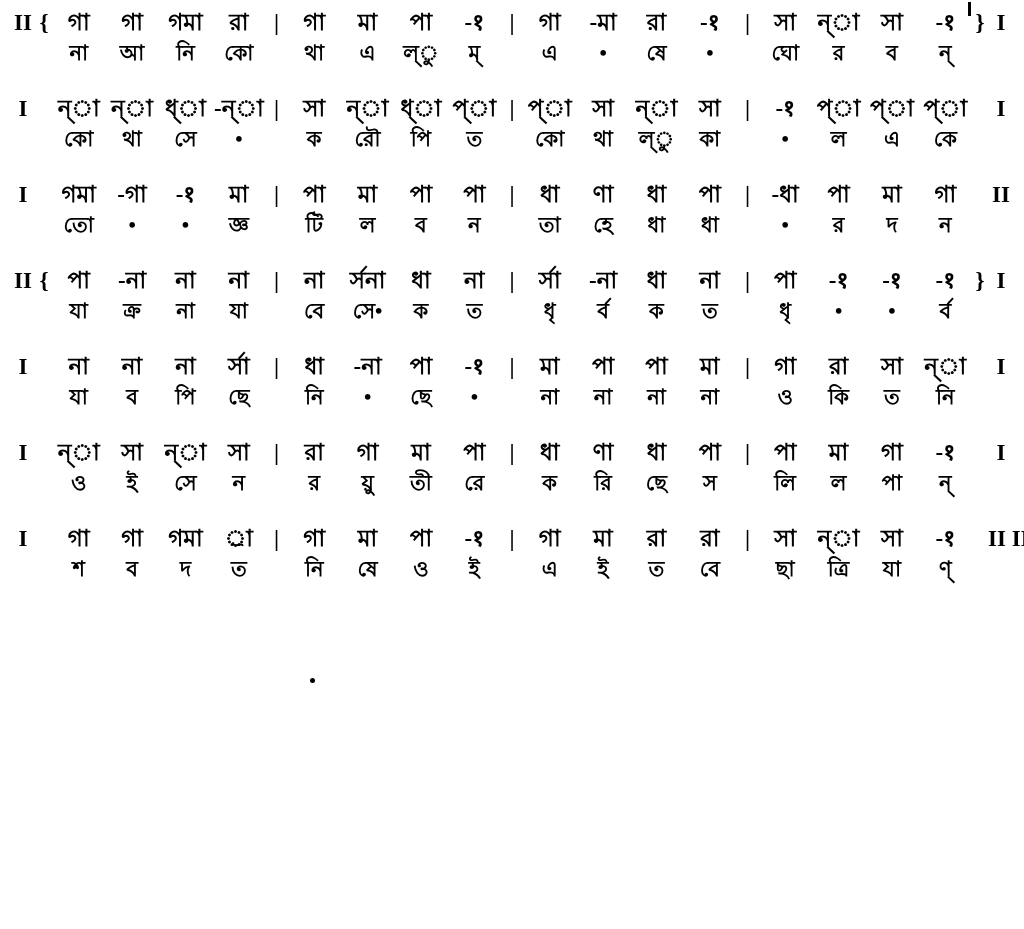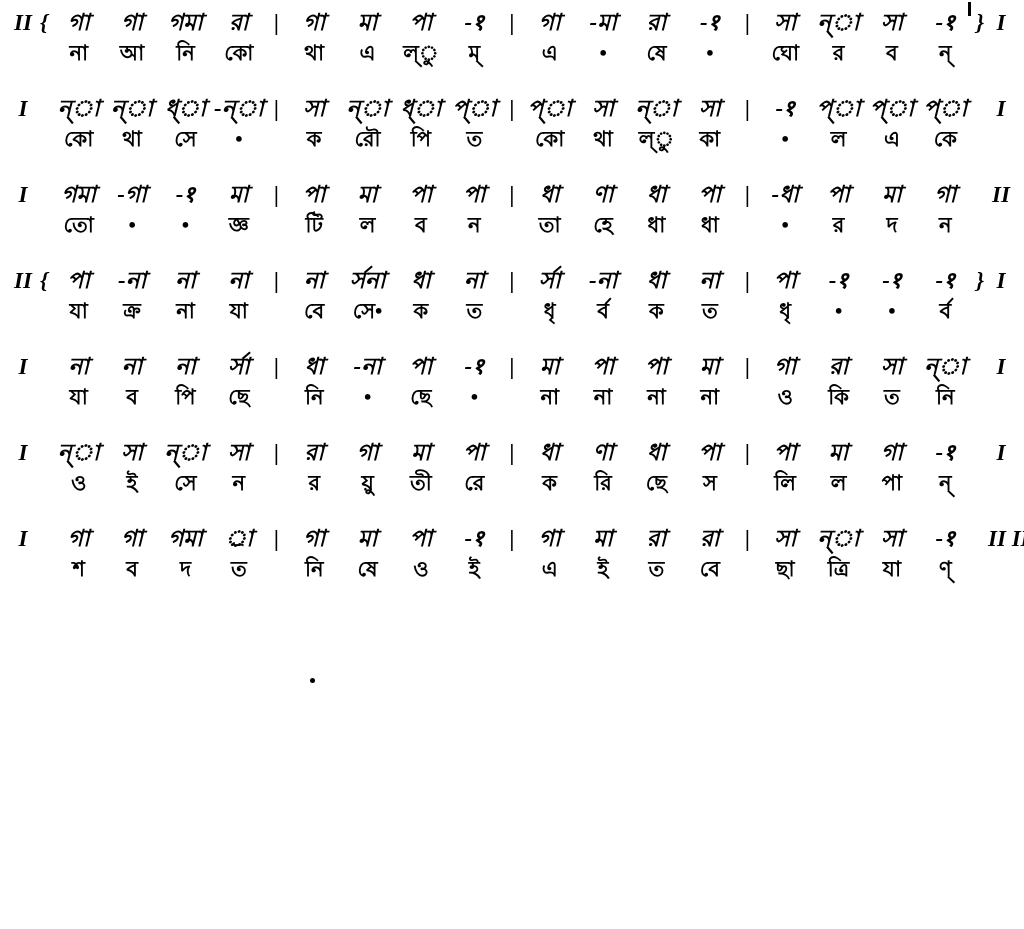--- a/index.html
+++ b/index.html
@@ -44,21 +44,20 @@
     align-items: baseline;
     width: 100%;
     white-space: nowrap;
   }
 
   .notation-line {
     font-size: 23px;
     font-weight: bold;
     letter-spacing: 0;
     line-height: 30px;
-    font-style: italic;
   }
 
   .lyric-line {
     font-size: 21px;
     font-weight: bold;
     line-height: 30px;
   }
 
   
   .edge {

